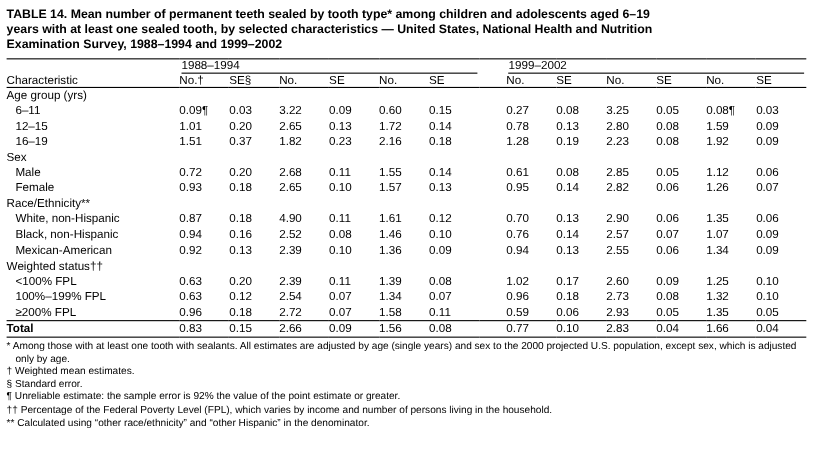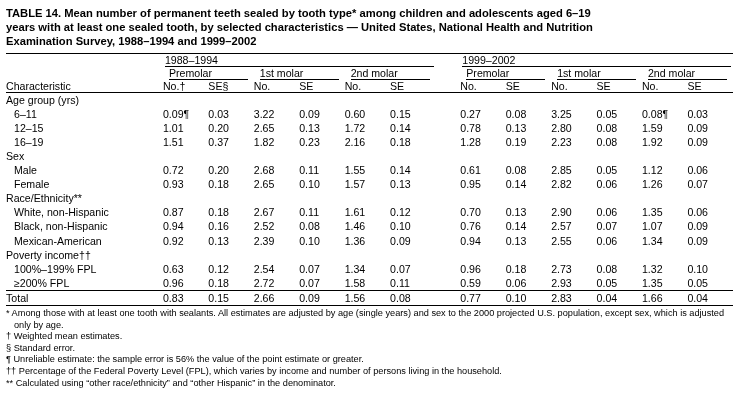--- a/index.html
+++ b/index.html
@@ -144,42 +144,20 @@
     </colgroup>
     <thead>
       <tr class="rule-top">
         <td></td>
         <td colspan="6" class="hdr-period">
             <span class="underline-period">1988–1994</span>
           </td>
         <td class="spacer-col"></td>
         <td colspan="6" class="hdr-period">
             <span class="underline-period">1999–2002</span>
-          </td>
-      </tr>
-      <tr>
-        <td></td>
-        <td colspan="2" class="hdr-group">
-            <span class="underline-span">Premolar</span>
-          </td>
-        <td colspan="2" class="hdr-group">
-            <span class="underline-span">1st molar</span>
-          </td>
-        <td colspan="2" class="hdr-group">
-            <span class="underline-span">2nd molar</span>
-          </td>
-        <td class="spacer-col"></td>
-        <td colspan="2" class="hdr-group">
-            <span class="underline-span">Premolar</span>
-          </td>
-        <td colspan="2" class="hdr-group">
-            <span class="underline-span">1st molar</span>
-          </td>
-        <td colspan="2" class="hdr-group">
-            <span class="underline-span">2nd molar</span>
           </td>
       </tr>
       <tr>
         <td class="hdr-char">Characteristic</td>
         <td class="hdr-sub">No.†</td>
         <td class="hdr-sub">SE§</td>
         <td class="hdr-sub">No.</td>
         <td class="hdr-sub">SE</td>
         <td class="hdr-sub">No.</td>
         <td class="hdr-sub">SE</td>
@@ -318,21 +296,21 @@
           <td class="num"></td>
           <td class="num"></td>
           <td class="num"></td>
           <td class="num"></td>
           <td class="num"></td>
         </tr>
         <tr>
           <td class="rowlabel indent">White, non-Hispanic</td>
           <td class="num">0.87</td>
           <td class="num">0.18</td>
-          <td class="num">2.67</td>
+          <td class="num">4.90</td>
           <td class="num">0.11</td>
           <td class="num">1.61</td>
           <td class="num">0.12</td>
           <td class="spacer-col"></td>
           <td class="num">0.70</td>
           <td class="num">0.13</td>
           <td class="num">2.90</td>
           <td class="num">0.06</td>
           <td class="num">1.35</td>
           <td class="num">0.06</td>
@@ -363,34 +341,50 @@
           <td class="num">0.09</td>
           <td class="spacer-col"></td>
           <td class="num">0.94</td>
           <td class="num">0.13</td>
           <td class="num">2.55</td>
           <td class="num">0.06</td>
           <td class="num">1.34</td>
           <td class="num">0.09</td>
         </tr>
         <tr>
-          <td class="rowlabel bold">Poverty income††</td>
-          <td class="num"></td>
-          <td class="num"></td>
-          <td class="num"></td>
-          <td class="num"></td>
-          <td class="num"></td>
-          <td class="num"></td>
-          <td class="spacer-col"></td>
-          <td class="num"></td>
-          <td class="num"></td>
-          <td class="num"></td>
-          <td class="num"></td>
-          <td class="num"></td>
-          <td class="num"></td>
+          <td class="rowlabel bold">Weighted status††</td>
+          <td class="num"></td>
+          <td class="num"></td>
+          <td class="num"></td>
+          <td class="num"></td>
+          <td class="num"></td>
+          <td class="num"></td>
+          <td class="spacer-col"></td>
+          <td class="num"></td>
+          <td class="num"></td>
+          <td class="num"></td>
+          <td class="num"></td>
+          <td class="num"></td>
+          <td class="num"></td>
+        </tr>
+        <tr>
+          <td class="rowlabel indent">&lt;100% FPL</td>
+          <td class="num">0.63</td>
+          <td class="num">0.20</td>
+          <td class="num">2.39</td>
+          <td class="num">0.11</td>
+          <td class="num">1.39</td>
+          <td class="num">0.08</td>
+          <td class="spacer-col"></td>
+          <td class="num">1.02</td>
+          <td class="num">0.17</td>
+          <td class="num">2.60</td>
+          <td class="num">0.09</td>
+          <td class="num">1.25</td>
+          <td class="num">0.10</td>
         </tr>
         <tr>
           <td class="rowlabel indent">100%–199% FPL</td>
           <td class="num">0.63</td>
           <td class="num">0.12</td>
           <td class="num">2.54</td>
           <td class="num">0.07</td>
           <td class="num">1.34</td>
           <td class="num">0.07</td>
           <td class="spacer-col"></td>
@@ -411,21 +405,21 @@
           <td class="num">0.11</td>
           <td class="spacer-col"></td>
           <td class="num">0.59</td>
           <td class="num">0.06</td>
           <td class="num">2.93</td>
           <td class="num">0.05</td>
           <td class="num">1.35</td>
           <td class="num">0.05</td>
         </tr>
         <tr class="rule-thin">
-          <td class="rowlabel bold" style="border-bottom: 1.6px solid rgb(0, 0, 0);">Total</td>
+          <td class="rowlabel bold" style="border-bottom: 1.6px solid rgb(0, 0, 0); font-weight: bold;">Total</td>
           <td class="num bold" style="border-bottom: 1.6px solid rgb(0, 0, 0);">0.83</td>
           <td class="num bold" style="border-bottom: 1.6px solid rgb(0, 0, 0);">0.15</td>
           <td class="num bold" style="border-bottom: 1.6px solid rgb(0, 0, 0);">2.66</td>
           <td class="num bold" style="border-bottom: 1.6px solid rgb(0, 0, 0);">0.09</td>
           <td class="num bold" style="border-bottom: 1.6px solid rgb(0, 0, 0);">1.56</td>
           <td class="num bold" style="border-bottom: 1.6px solid rgb(0, 0, 0);">0.08</td>
           <td class="spacer-col" style="border-bottom: 1.6px solid rgb(0, 0, 0);"></td>
           <td class="num bold" style="border-bottom: 1.6px solid rgb(0, 0, 0);">0.77</td>
           <td class="num bold" style="border-bottom: 1.6px solid rgb(0, 0, 0);">0.10</td>
           <td class="num bold" style="border-bottom: 1.6px solid rgb(0, 0, 0);">2.83</td>
@@ -433,18 +427,18 @@
           <td class="num bold" style="border-bottom: 1.6px solid rgb(0, 0, 0);">1.66</td>
           <td class="num bold" style="border-bottom: 1.6px solid rgb(0, 0, 0);">0.04</td>
         </tr>
       </tbody>
   </table>
 
   <div class="footnotes" id="footnotes">
       <div>* Among those with at least one tooth with sealants. All estimates are adjusted by age (single years) and sex to the 2000 projected U.S. population, except sex, which is adjusted only by age.</div>
       <div>† Weighted mean estimates.</div>
       <div>§ Standard error.</div>
-      <div>¶ Unreliable estimate: the sample error is 56% the value of the point estimate or greater.</div>
+      <div>¶ Unreliable estimate: the sample error is 92% the value of the point estimate or greater.</div>
       <div>†† Percentage of the Federal Poverty Level (FPL), which varies by income and number of persons living in the household.</div>
       <div>** Calculated using “other race/ethnicity” and “other Hispanic” in the denominator.</div>
     </div>
 
 </div>
 
 </body></html>

